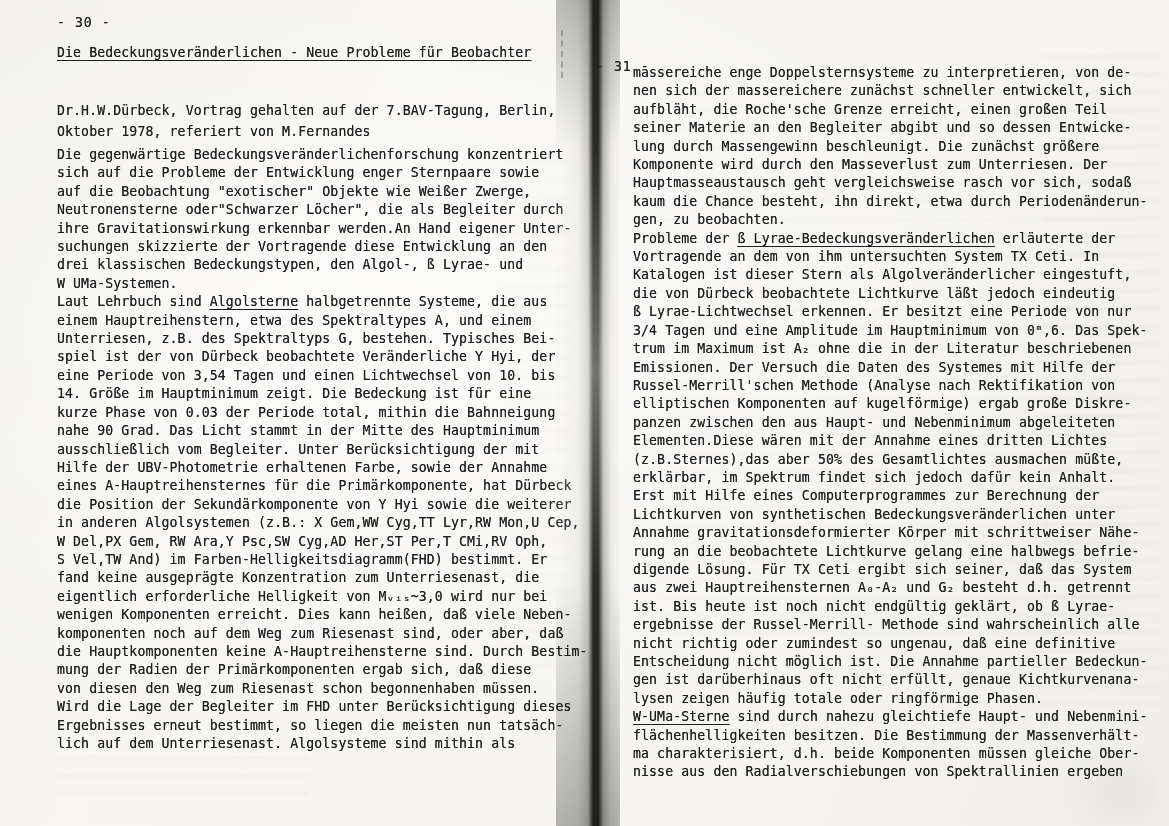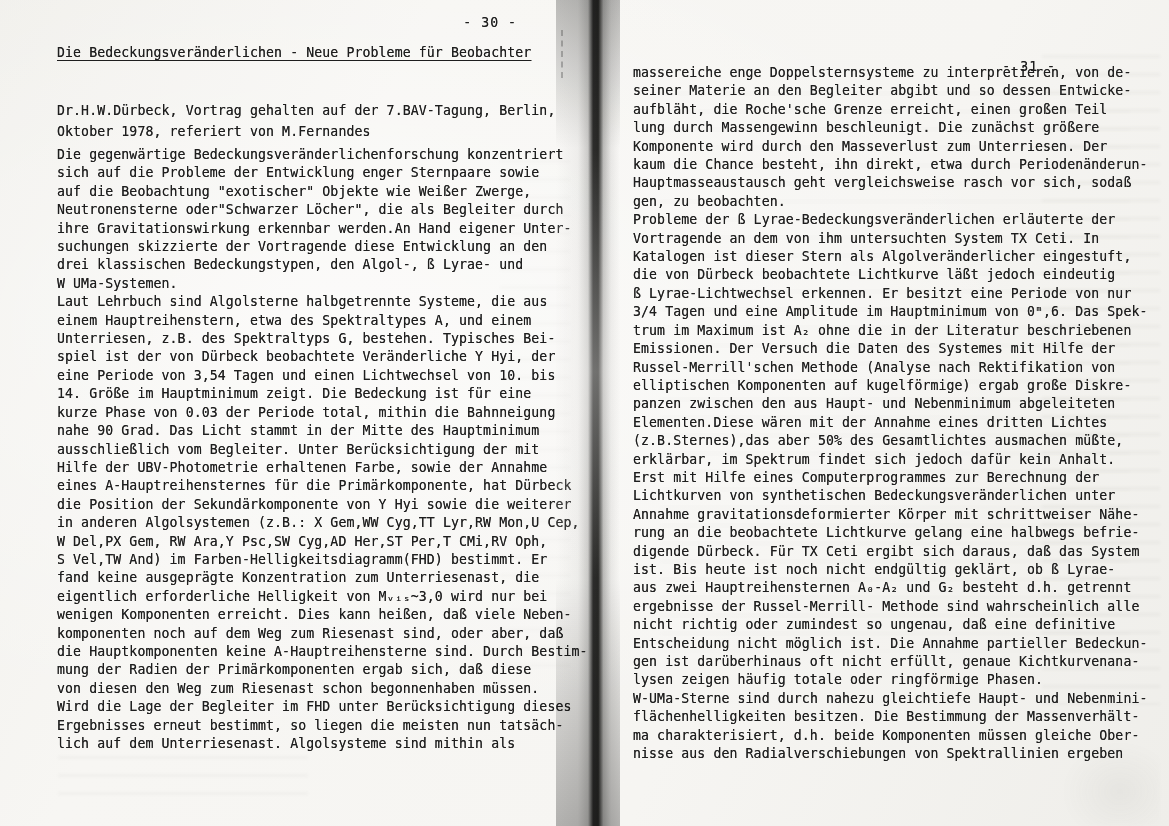--- a/index.html
+++ b/index.html
@@ -10,30 +10,31 @@
       linear-gradient(115deg,#f1f0ec 0%,#f7f6f3 28%,#f6f5f2 65%,#efeeea 100%);
     font-family:"DejaVu Sans Mono","DejaVu Sans",monospace;
     color:#1e1e1e;
   }
   .block{position:absolute;}
   .line{
     white-space:pre;font-size:13.2px;line-height:18.4px;
     letter-spacing:0.1px;
     text-shadow:0 0 0.5px rgba(25,25,25,0.75);
   }
-  .pagenum .line{text-align:right;letter-spacing:1px;}
+  .pagenum .line{text-align:left;letter-spacing:1px;}
   .pagenum{width:460px;}
   .title .line{
     line-height:21px;
     text-decoration:underline;
     text-decoration-thickness:1.3px;
     text-underline-offset:3px;
   }
   .byline .line{line-height:21px;}
   .u{
+    text-decoration:underline;
     text-decoration-thickness:1.3px;
     text-underline-offset:3px;
   }
   
   .gutter{
     position:absolute;left:556px;top:0;width:64px;height:826px;
     background:linear-gradient(to right,
       rgba(0,0,0,0) 0%, rgba(40,40,38,0.05) 34%, rgba(40,40,38,0.22) 50%,
       rgba(16,16,15,0.88) 58%, rgba(22,22,20,0.92) 66%,
       rgba(40,40,38,0.30) 74%, rgba(40,40,38,0.08) 86%, rgba(0,0,0,0) 100%);
@@ -105,48 +106,49 @@
     </div>
 
   <div class="gutter"></div>
   <div class="fold-mark"></div>
 
   <div class="block pagenum" style="left:596px;top:20px;margin-top:38px;">
     <div class="line">- 31 -</div>
   </div>
   <div class="block body" style="left:633px;top:64px;width:528px;" id="right-body">
       <div class="line">massereiche enge Doppelsternsysteme zu interpretieren, von de-</div>
+      <div class="line">nen sich der massereichere zunächst schneller entwickelt, sich</div>
+      <div class="line">aufbläht, die Roche'sche Grenze erreicht, einen großen Teil</div>
       <div class="line">seiner Materie an den Begleiter abgibt und so dessen Entwicke-</div>
-      <div class="line">aufbläht, die Roche'sche Grenze erreicht, einen großen Teil</div>
       <div class="line">lung durch Massengewinn beschleunigt. Die zunächst größere</div>
       <div class="line">Komponente wird durch den Masseverlust zum Unterriesen. Der</div>
+      <div class="line">Hauptmasseaustausch geht vergleichsweise rasch vor sich, sodaß</div>
       <div class="line">kaum die Chance besteht, ihn direkt, etwa durch Periodenänderun-</div>
-      <div class="line">Hauptmasseaustausch geht vergleichsweise rasch vor sich, sodaß</div>
       <div class="line">gen, zu beobachten.</div>
       <div class="line"><span>Probleme der </span><span class="u">ß Lyrae-Bedeckungsveränderlichen</span><span> erläuterte der</span></div>
       <div class="line">Vortragende an dem von ihm untersuchten System TX Ceti. In</div>
       <div class="line">Katalogen ist dieser Stern als Algolveränderlicher eingestuft,</div>
       <div class="line">die von Dürbeck beobachtete Lichtkurve läßt jedoch eindeutig</div>
       <div class="line">ß Lyrae-Lichtwechsel erkennen. Er besitzt eine Periode von nur</div>
       <div class="line">3/4 Tagen und eine Amplitude im Hauptminimum von 0ᵐ,6. Das Spek-</div>
       <div class="line">trum im Maximum ist A₂ ohne die in der Literatur beschriebenen</div>
       <div class="line">Emissionen. Der Versuch die Daten des Systemes mit Hilfe der</div>
       <div class="line">Russel-Merrill'schen Methode (Analyse nach Rektifikation von</div>
       <div class="line">elliptischen Komponenten auf kugelförmige) ergab große Diskre-</div>
       <div class="line">panzen zwischen den aus Haupt- und Nebenminimum abgeleiteten</div>
       <div class="line">Elementen.Diese wären mit der Annahme eines dritten Lichtes</div>
       <div class="line">(z.B.Sternes),das aber 50% des Gesamtlichtes ausmachen müßte,</div>
       <div class="line">erklärbar, im Spektrum findet sich jedoch dafür kein Anhalt.</div>
       <div class="line">Erst mit Hilfe eines Computerprogrammes zur Berechnung der</div>
       <div class="line">Lichtkurven von synthetischen Bedeckungsveränderlichen unter</div>
       <div class="line">Annahme gravitationsdeformierter Körper mit schrittweiser Nähe-</div>
       <div class="line">rung an die beobachtete Lichtkurve gelang eine halbwegs befrie-</div>
-      <div class="line">digende Dürbeck. Für TX Ceti ergibt sich daraus, daß das System</div>
+      <div class="line">digende Lösung. Für TX Ceti ergibt sich seiner, daß das System</div>
+      <div class="line">aus zwei Hauptreihensternen A₀-A₂ und G₂ besteht d.h. getrennt</div>
       <div class="line">ist. Bis heute ist noch nicht endgültig geklärt, ob ß Lyrae-</div>
-      <div class="line">aus zwei Hauptreihensternen A₀-A₂ und G₂ besteht d.h. getrennt</div>
       <div class="line">ergebnisse der Russel-Merrill- Methode sind wahrscheinlich alle</div>
       <div class="line">nicht richtig oder zumindest so ungenau, daß eine definitive</div>
       <div class="line">Entscheidung nicht möglich ist. Die Annahme partieller Bedeckun-</div>
       <div class="line">gen ist darüberhinaus oft nicht erfüllt, genaue Kichtkurvenana-</div>
       <div class="line">lysen zeigen häufig totale oder ringförmige Phasen.</div>
       <div class="line"><span class="u">W-UMa-Sterne</span><span> sind durch nahezu gleichtiefe Haupt- und Nebenmini-</span></div>
       <div class="line">flächenhelligkeiten besitzen. Die Bestimmung der Massenverhält-</div>
       <div class="line">ma charakterisiert, d.h. beide Komponenten müssen gleiche Ober-</div>
       <div class="line">nisse aus den Radialverschiebungen von Spektrallinien ergeben</div>
     </div>

